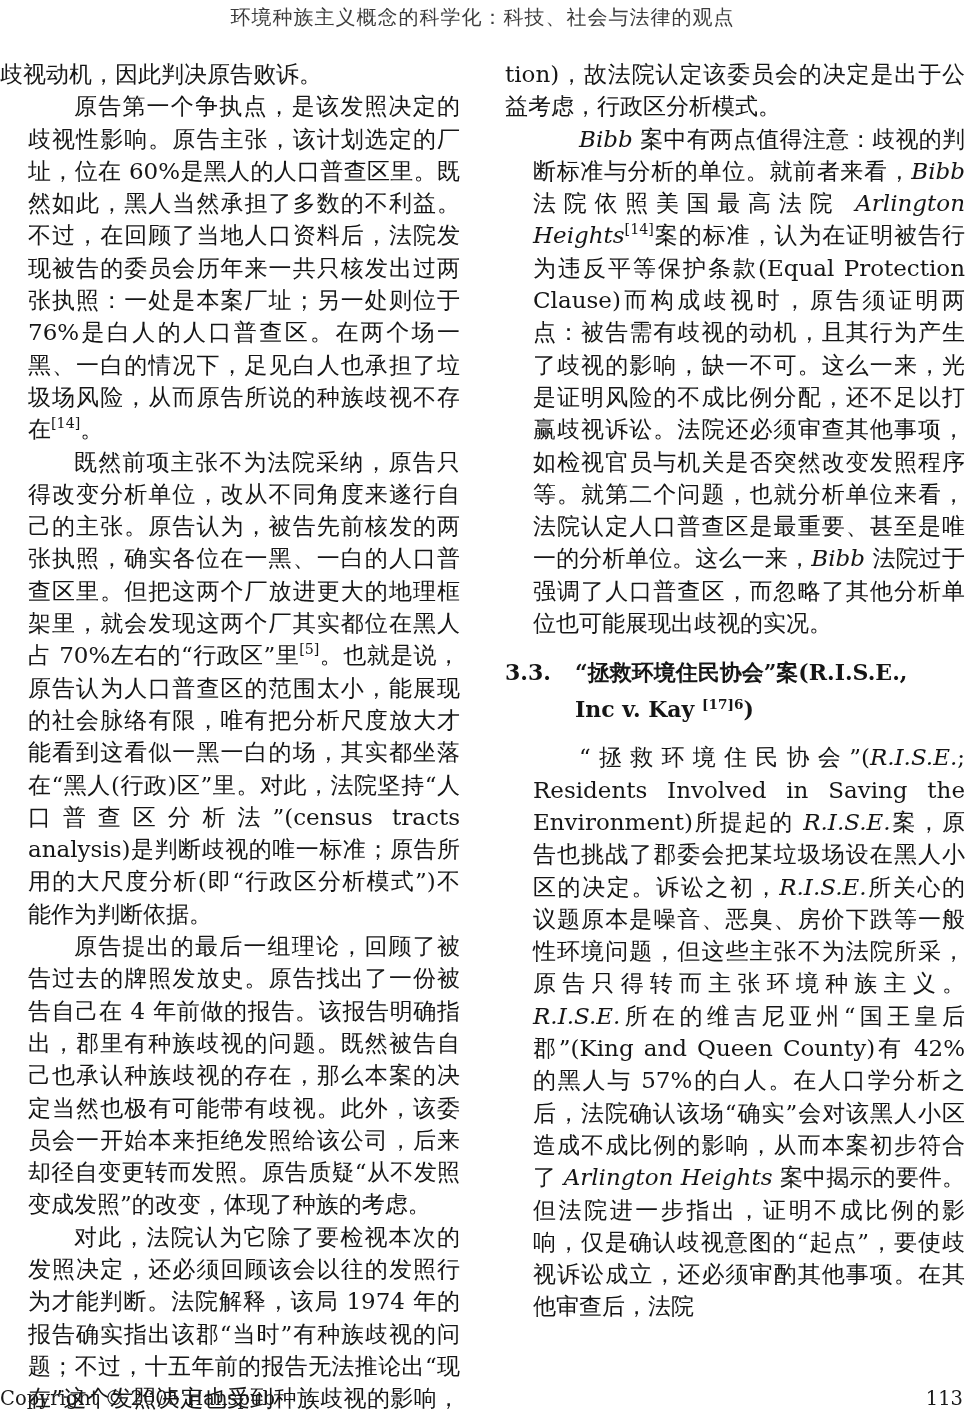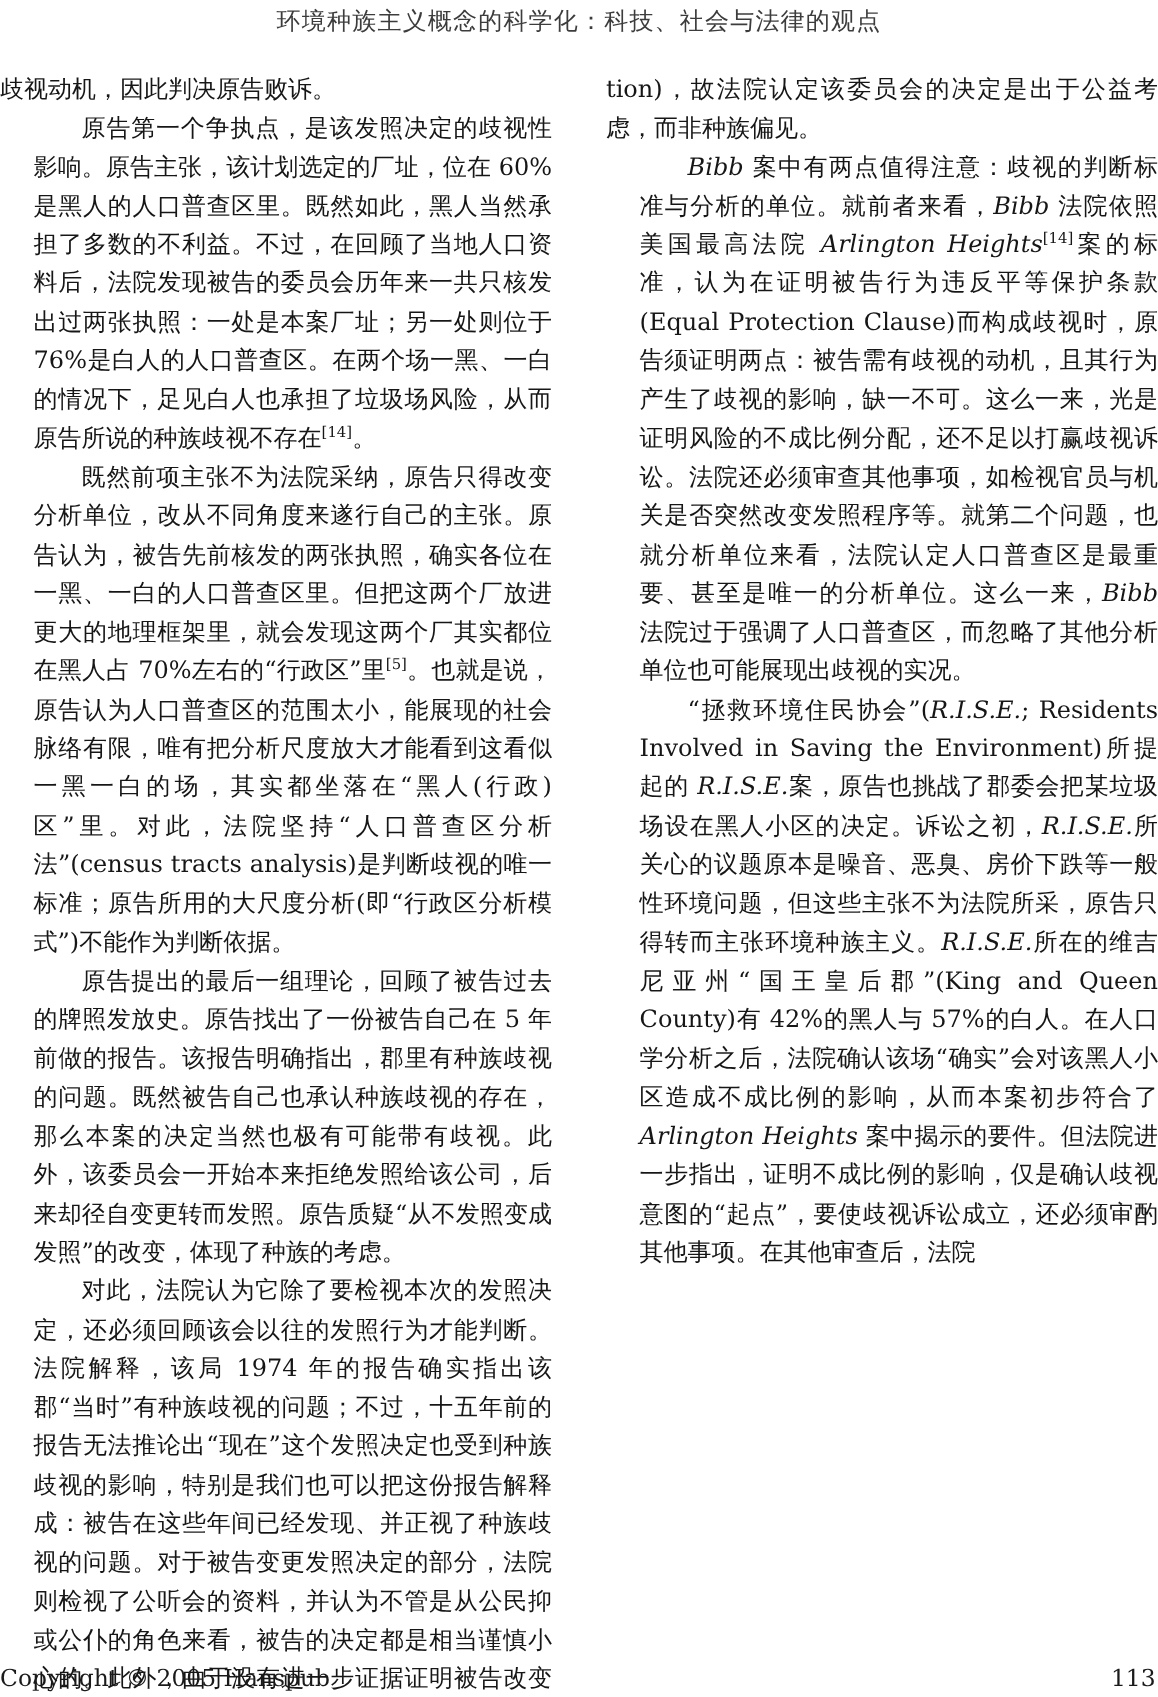--- a/index.html
+++ b/index.html
@@ -21,21 +21,21 @@
   }
   .columns{
     position:absolute;top:58px;left:0;
     width:965px;
     display:flex;
     gap:45px;
   }
   .col{width:460px;}
   .col p{
     margin:0;
-    font-size:20px;
+    font-size:23px;
     line-height:32.3px;
     text-align:justify;
   }
   .col p.indent{text-indent:2em;margin-left:28px;}
   sup{font-size:0.62em;vertical-align:super;line-height:0;}
   .heading{
     display:flex;
     font-weight:bold;
     font-size:22px;
     line-height:37px;
@@ -57,28 +57,35 @@
 <div class="page">
 
   <div class="header-title">环境种族主义概念的科学化：科技、社会与法律的观点</div>
 
   <div class="columns">
 
     <div class="col">
       <p>歧视动机，因此判决原告败诉。</p>
       <p class="indent">原告第一个争执点，是该发照决定的歧视性影响。原告主张，该计划选定的厂址，位在 60%是黑人的人口普查区里。既然如此，黑人当然承担了多数的不利益。不过，在回顾了当地人口资料后，法院发现被告的委员会历年来一共只核发出过两张执照：一处是本案厂址；另一处则位于 76%是白人的人口普查区。在两个场一黑、一白的情况下，足见白人也承担了垃圾场风险，从而原告所说的种族歧视不存在<sup>[14]</sup>。</p>
       <p class="indent">既然前项主张不为法院采纳，原告只得改变分析单位，改从不同角度来遂行自己的主张。原告认为，被告先前核发的两张执照，确实各位在一黑、一白的人口普查区里。但把这两个厂放进更大的地理框架里，就会发现这两个厂其实都位在黑人占 70%左右的“行政区”里<sup>[5]</sup>。也就是说，原告认为人口普查区的范围太小，能展现的社会脉络有限，唯有把分析尺度放大才能看到这看似一黑一白的场，其实都坐落在“黑人(行政)区”里。对此，法院坚持“人口普查区分析法”(census tracts analysis)是判断歧视的唯一标准；原告所用的大尺度分析(即“行政区分析模式”)不能作为判断依据。</p>
-      <p class="indent">原告提出的最后一组理论，回顾了被告过去的牌照发放史。原告找出了一份被告自己在 5 年前做的报告。该报告明确指出，郡里有种族歧视的问题。既然被告自己也承认种族歧视的存在，那么本案的决定当然也极有可能带有歧视。此外，该委员会一开始本来拒绝发照给该公司，后来却径自变更转而发照。原告质疑“从不发照变成发照”的改变，体现了种族的考虑。</p>
+      <p class="indent">原告提出的最后一组理论，回顾了被告过去的牌照发放史。原告找出了一份被告自己在 4 年前做的报告。该报告明确指出，郡里有种族歧视的问题。既然被告自己也承认种族歧视的存在，那么本案的决定当然也极有可能带有歧视。此外，该委员会一开始本来拒绝发照给该公司，后来却径自变更转而发照。原告质疑“从不发照变成发照”的改变，体现了种族的考虑。</p>
       <p class="indent">对此，法院认为它除了要检视本次的发照决定，还必须回顾该会以往的发照行为才能判断。法院解释，该局 1974 年的报告确实指出该郡“当时”有种族歧视的问题；不过，十五年前的报告无法推论出“现在”这个发照决定也受到种族歧视的影响，特别是我们也可以把这份报告解释成：被告在这些年间已经发现、并正视了种族歧视的问题。对于被告变更发照决定的部分，法院则检视了公听会的资料，并认为不管是从公民抑或公仆的角色来看，被告的决定都是相当谨慎小心的。此外，由于没有进一步证据证明被告改变了原先的发照标准与区块划分(zoning classifica-</p>
     </div>
 
     <div class="col">
-      <p>tion)，故法院认定该委员会的决定是出于公益考虑，而非种族偏见。</p>
+      <p>tion)，故法院认定该委员会的决定是出于公益考虑，行政区分析模式。</p>
       <p class="indent"><i>Bibb</i> 案中有两点值得注意：歧视的判断标准与分析的单位。就前者来看，<i>Bibb</i> 法院依照美国最高法院 <i>Arlington Heights</i><sup>[14]</sup>案的标准，认为在证明被告行为违反平等保护条款(Equal Protection Clause)而构成歧视时，原告须证明两点：被告需有歧视的动机，且其行为产生了歧视的影响，缺一不可。这么一来，光是证明风险的不成比例分配，还不足以打赢歧视诉讼。法院还必须审查其他事项，如检视官员与机关是否突然改变发照程序等。就第二个问题，也就分析单位来看，法院认定人口普查区是最重要、甚至是唯一的分析单位。这么一来，<i>Bibb</i> 法院过于强调了人口普查区，而忽略了其他分析单位也可能展现出歧视的实况。</p>
 
+      <div class="heading">
+        <span class="hnum">3.3.</span>
+        <span class="hbody">
+          <div>“拯救环境住民协会”案(R.I.S.E.,</div>
+          <div>Inc v. Kay <sup>[17]6</sup>)</div>
+        </span>
+      </div>
 
       <p class="indent">“拯救环境住民协会”(<i>R.I.S.E.</i>; Residents Involved in Saving the Environment)所提起的 <i>R.I.S.E.</i>案，原告也挑战了郡委会把某垃圾场设在黑人小区的决定。诉讼之初，<i>R.I.S.E.</i>所关心的议题原本是噪音、恶臭、房价下跌等一般性环境问题，但这些主张不为法院所采，原告只得转而主张环境种族主义。<i>R.I.S.E.</i>所在的维吉尼亚州“国王皇后郡”(King and Queen County)有 42%的黑人与 57%的白人。在人口学分析之后，法院确认该场“确实”会对该黑人小区造成不成比例的影响，从而本案初步符合了 <i>Arlington Heights</i> 案中揭示的要件。但法院进一步指出，证明不成比例的影响，仅是确认歧视意图的“起点”，要使歧视诉讼成立，还必须审酌其他事项。在其他审查后，法院</p>
 
     </div>
 
   </div>
 
   <div class="footer">
     <span>Copyright © 2005 Hanspub</span>
     <span>113</span>

